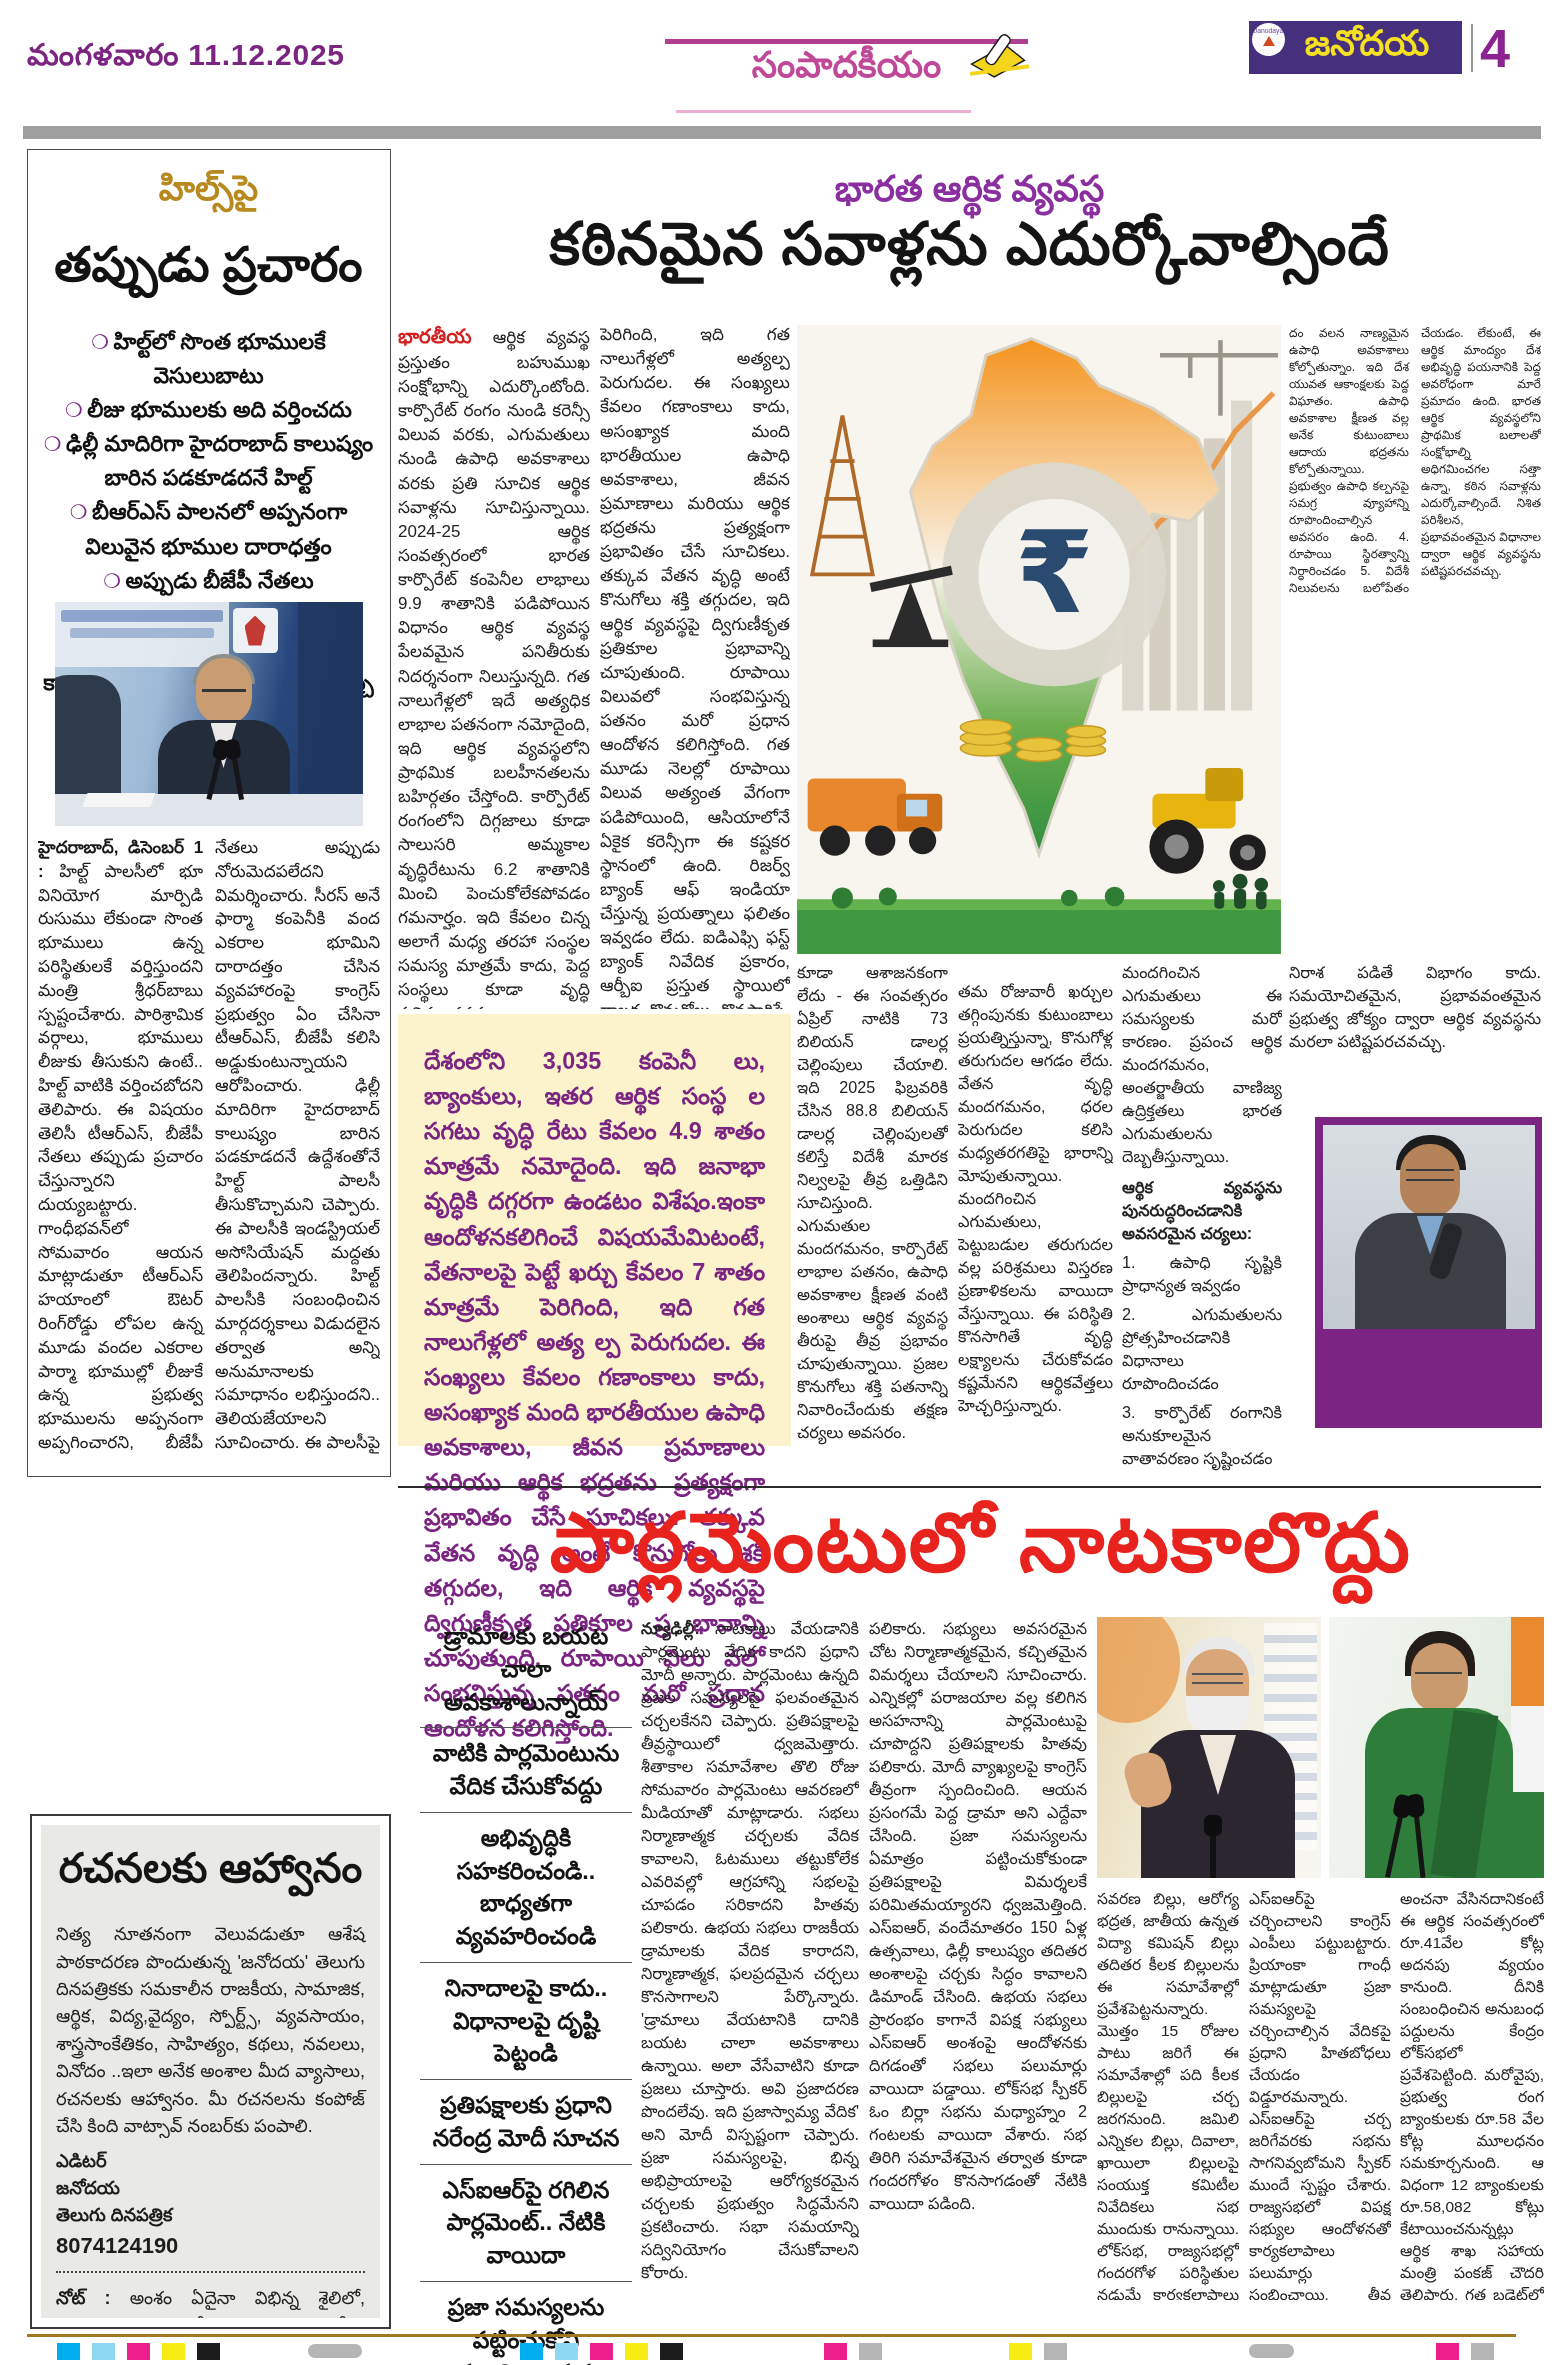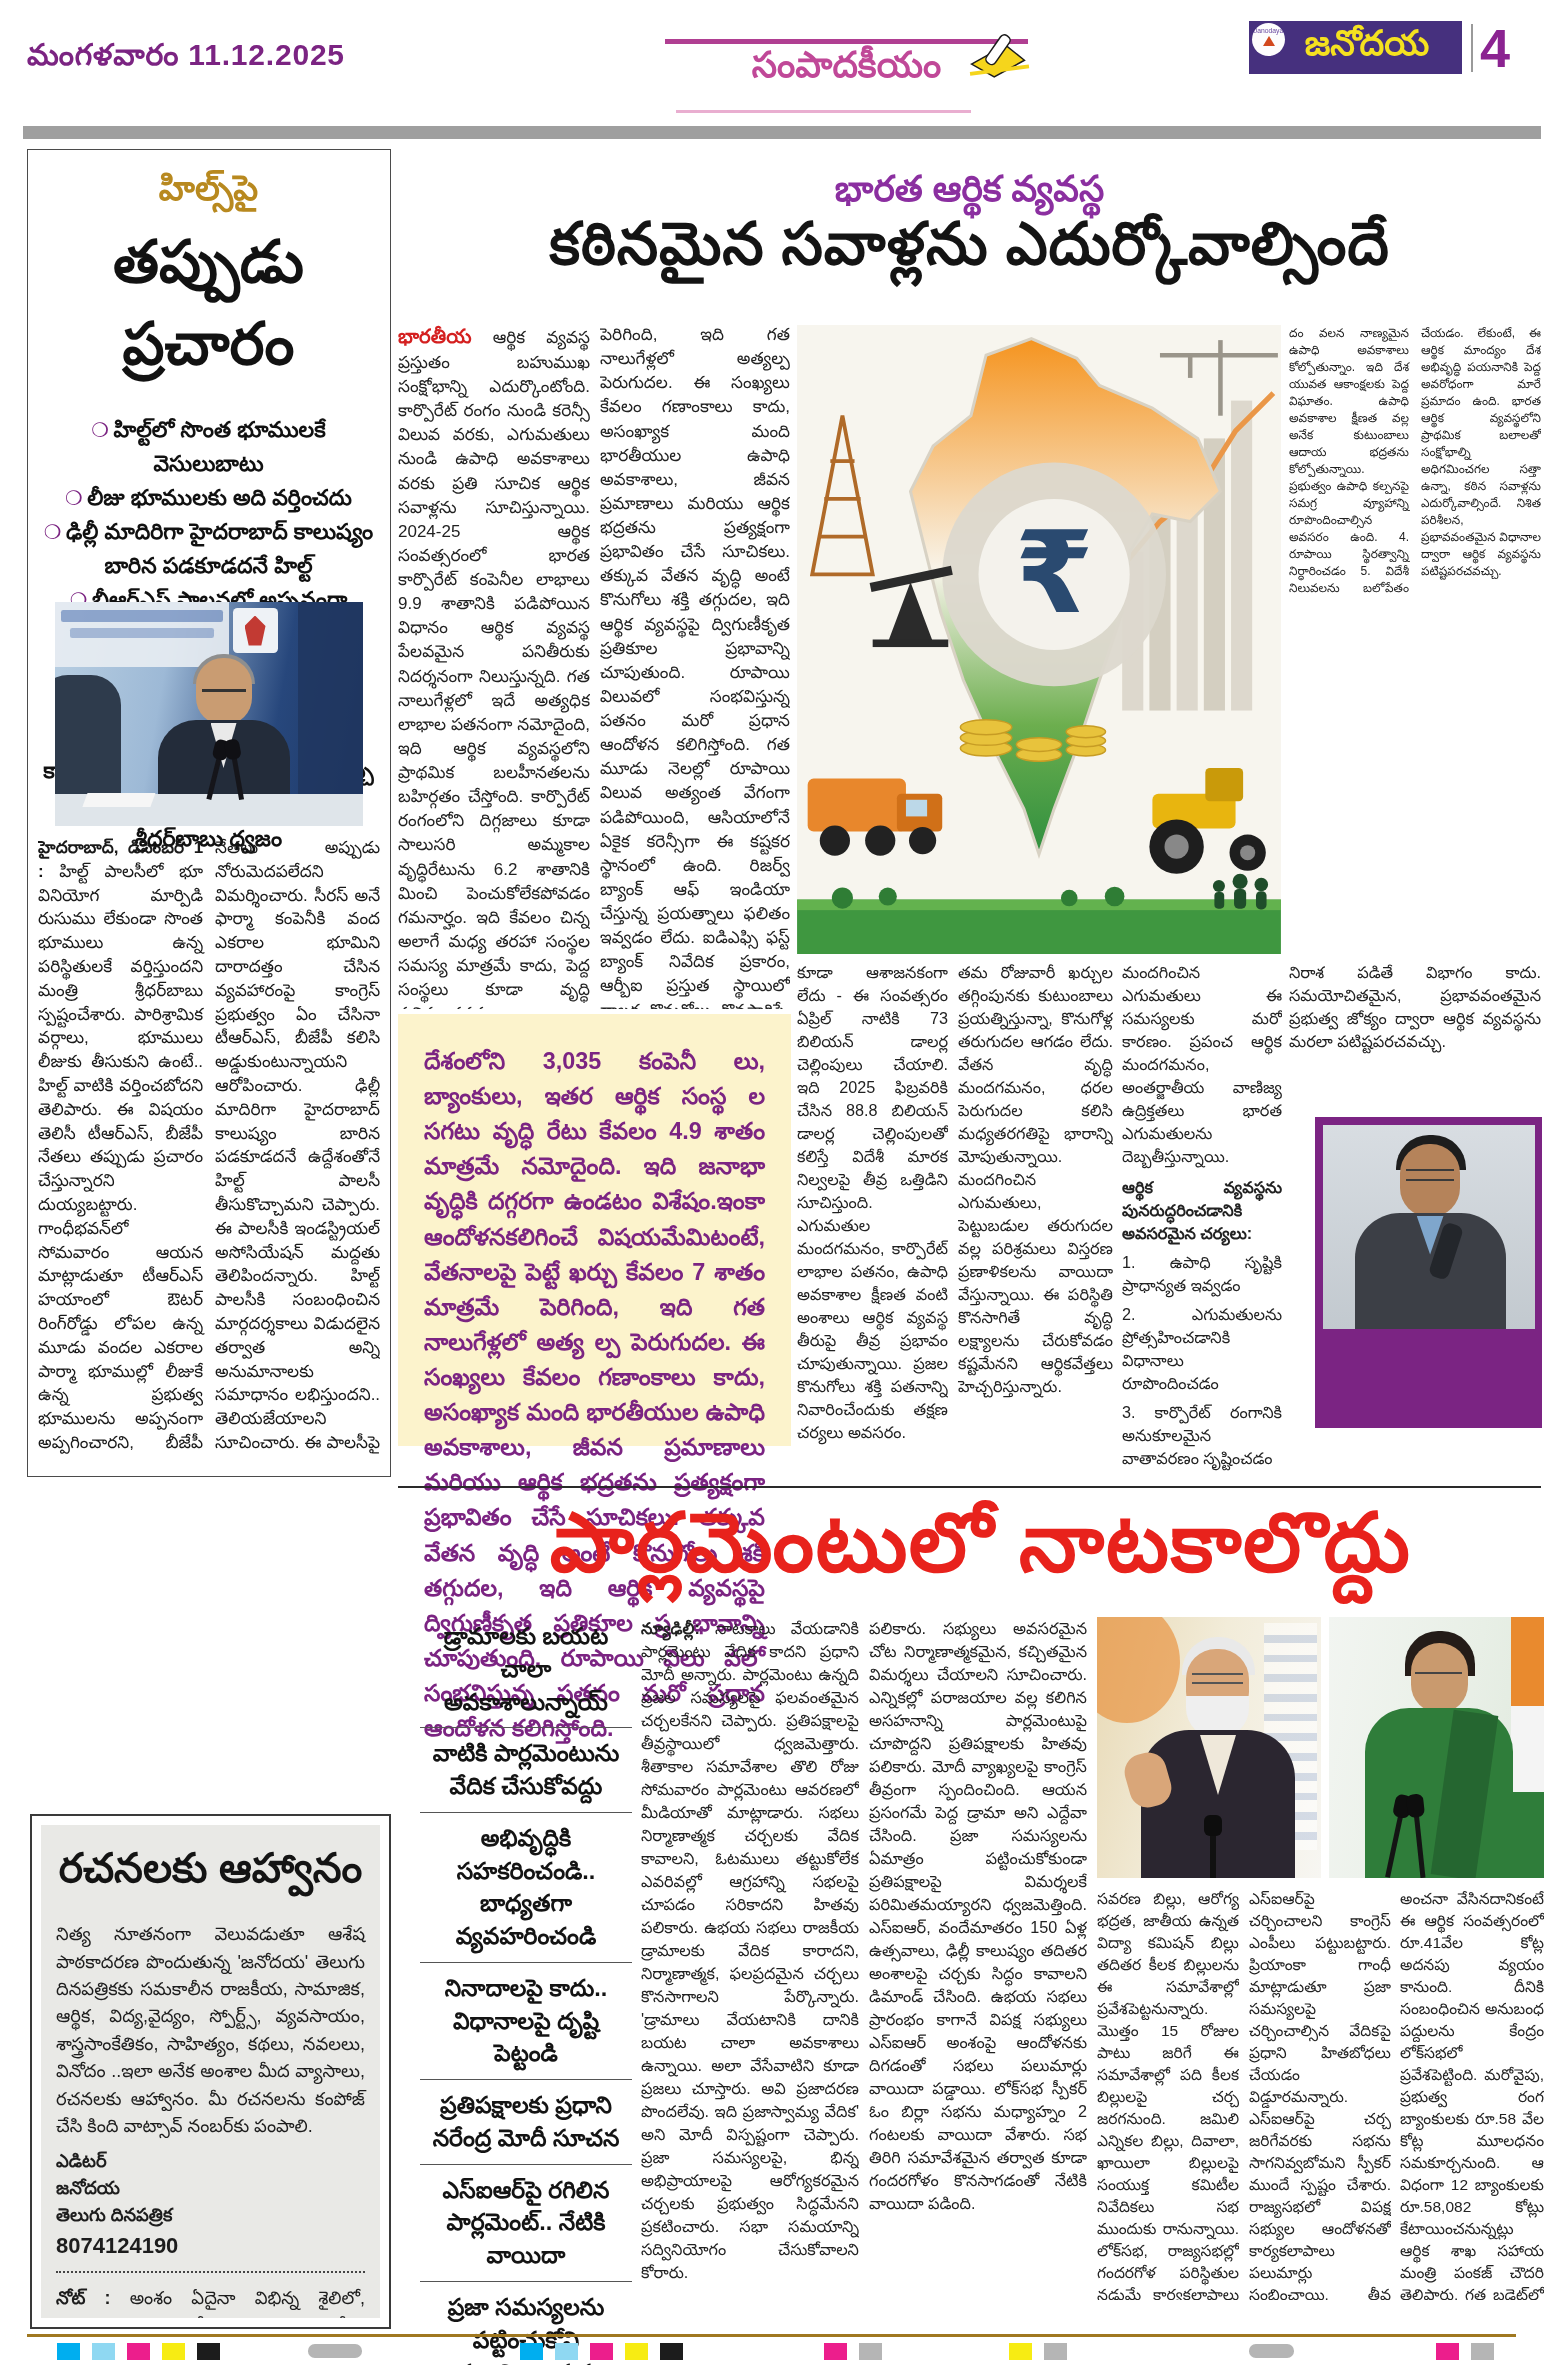--- a/index.html
+++ b/index.html
@@ -19,21 +19,21 @@
   .mh-logo { position:absolute; left:3px; top:1.5px; width:33px; height:33px; background:#fdfdfd; border-radius:50%; text-align:center; overflow:hidden; }
   .mh-logo .lg-txt { font-size:6.8px; color:#6a4aa0; display:block; margin-top:4.5px; }
   .mh-logo .lg-peak { width:0; height:0; border-left:6.8px solid transparent; border-right:6.8px solid transparent; border-bottom:10.6px solid #d2491e; margin:1.5px auto 0; }
   .hdr-vline { position:absolute; left:1471px; top:24px; width:1.5px; height:48px; background:#9a9a9a; }
   .hdr-pagenum { position:absolute; left:1480px; top:16.6px; font-size:54px; font-weight:800; color:#8b2391; }
   .gray-bar { position:absolute; left:23px; top:126px; width:1518px; height:13px; background:#9f9f9f; }
 
   
   .lead-box { position:absolute; left:26.5px; top:149px; width:364px; height:1328px; border:1.5px solid #4b4b4b; background:#fff; overflow:hidden; }
   .lead-kicker { margin-top:18px; text-align:center; font-size:35px; font-weight:800; color:#b8891f; }
-  .lead-headline { margin-top:11px; text-align:center; font-size:59px; font-weight:800; color:#121212; }
+  .lead-headline { margin-top:20px; text-align:center; font-size:48px; font-weight:800; color:#121212; }
   .lead-bullets { margin:21px 13.6px 0; }
   .lead-bullets .bl { text-align:center; font-size:22px; font-weight:700; color:#111; line-height:1.55; }
   .lead-bullets .bl::before { content:"❍"; color:#7b2482; font-weight:800; margin-right:4.5px; font-size:19.7px; }
   .press-photo { position:absolute; left:27px; top:452px; width:308px; height:224px; overflow:hidden; background:linear-gradient(100deg,#b9cfe2 0%,#9db9d6 35%,#27477c 70%,#1d3662 100%); }
   .pp-banner { position:absolute; left:0; top:0; width:174px; height:65px; background:#e9eef3; opacity:.9; }
   .pp-banner .t1 { margin:7.6px 6px 0; height:12px; background:#3a62a8; opacity:.55; border-radius:2.3px; }
   .pp-banner .t2 { margin:6px 15px 0; height:10.6px; background:#3a62a8; opacity:.4; border-radius:2.3px; }
   .pp-redlogo { position:absolute; left:178px; top:6px; width:45px; height:45px; background:#eef2f6; border-radius:4.5px; }
   .pp-redlogo::after { content:""; position:absolute; left:12px; top:7.6px; width:21px; height:30px; background:#c23a33; clip-path:polygon(50% 0,100% 35%,80% 100%,20% 100%,0 35%); }
   .pp-rightpanel { position:absolute; right:0; top:0; width:65px; height:100%; background:#20365f; opacity:.85; }
@@ -55,21 +55,21 @@
   
   .ed-kicker { position:absolute; left:397px; top:168px; width:1145px; text-align:center; font-size:36px; font-weight:800; color:#8b2fa0; }
   .ed-headline { position:absolute; left:397px; top:210px; width:1145px; text-align:center; font-size:59px; font-weight:800; color:#141414; letter-spacing:0.8px; }
   .ed-col { position:absolute; font-size:17px; line-height:1.42; text-align:justify; color:#222; overflow:hidden; }
   .ed-col1 { left:398px; top:323px; width:192px; height:686px; }
   .ed-col2 { left:600px; top:323px; width:190px; height:686px; }
   .ed-lead-word { color:#d42020; font-weight:800; font-size:19.7px; }
   .ed-illu { position:absolute; left:797px; top:325px; width:484px; height:629px; }
   .ed-colR { position:absolute; left:1289px; top:325px; width:252px; height:626px; column-count:2; column-gap:12px; font-size:12px; line-height:1.42; text-align:justify; color:#222; overflow:hidden; }
   .ed-colM { position:absolute; top:961px; height:520px; font-size:16.2px; line-height:1.42; text-align:justify; color:#222; overflow:hidden; }
-  .ed-colM1 { left:797px; width:151px; } .ed-colM2 { left:958px; width:155px; } .ed-colM3 { left:1122px; width:160px; }
+  .ed-colM1 { left:797px; width:151px; } .ed-colM2 { left:958px; width:155px;margin-top:19px; } .ed-colM3 { left:1122px; width:160px; }
   .ed-actions-title { font-weight:800; margin:7.6px 0 4.5px; }
   .ed-action { margin-top:6px; }
   .ed-rnote { position:absolute; left:1289px; top:961px; width:252px; height:144px; font-size:16.2px; line-height:1.42; text-align:justify; color:#222; overflow:hidden; }
   .yellow-box { position:absolute; left:398px; top:1014px; width:393px; height:432px; background:#fcf3cc; padding:30px 26px; }
   .yellow-box .yb-text { font-size:23.4px; font-weight:700; color:#7b2482; line-height:1.5; text-align:justify; }
   .author-card { position:absolute; left:1315px; top:1117px; width:227px; height:311px; background:#7b2483; padding:7.6px; }
   .author-photo { position:relative; width:212px; height:204px; background:linear-gradient(#d8dde2,#c2c9cf); overflow:hidden; }
   .ap-hair { position:absolute; left:73px; top:10.6px; width:70px; height:35px; background:#1d1d1d; border-radius:33px 33px 0 0; }
   .ap-face { position:absolute; left:77px; top:19.7px; width:60px; height:73px; background:#b5835a; border-radius:29px; }
   .ap-glass { position:absolute; left:83px; top:44px; width:48px; height:12px; border:2.3px solid #3a3a3a; border-left:none; border-right:none; }

